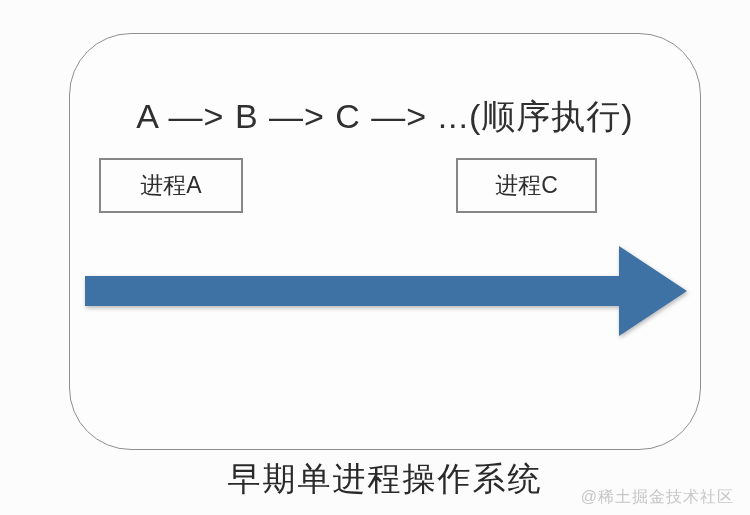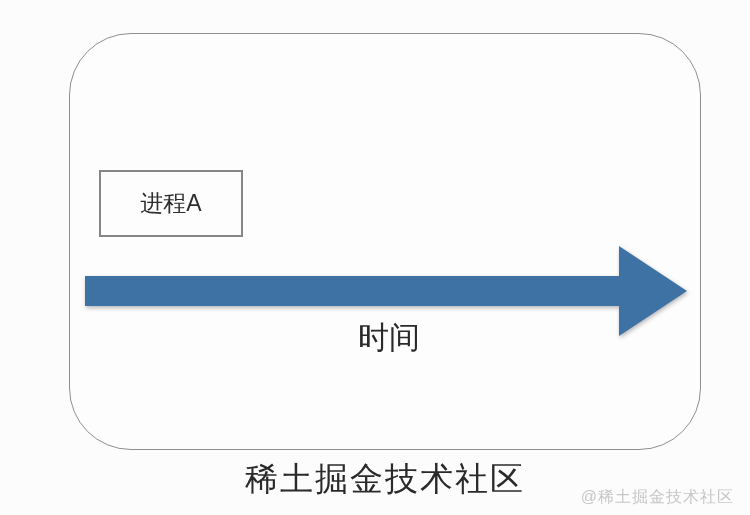--- a/index.html
+++ b/index.html
@@ -33,22 +33,22 @@
     right: 0;
     top: 60px;
     text-align: center;
     font-size: 34px;
     letter-spacing: 1px;
     color: #303030;
     white-space: nowrap;
   }
   .process-box {
     position: absolute;
-    top: 136px;
-    height: 67px;
+    top: 124px;
+    height: 55px;
     box-sizing: border-box;
     border: 2px solid #868686;
     background: #fdfdfd;
     display: flex;
     align-items: center;
     justify-content: center;
     font-size: 23px;
     color: #2e2e2e;
   }
   .box-a { left: 29px;  width: 144px; }
@@ -91,30 +91,31 @@
     letter-spacing: 1px;
   }
 </style>
 </head>
 <body>
 
 <div class="canvas">
 
   <div class="frame">
 
+    <div class="seq-title">A —&gt; B —&gt; C —&gt; ...(顺序执行)</div>
 
     <div class="process-box box-a">进程A</div>
 
 
+    <div class="process-box box-c">进程C</div>
 
     <svg class="timeline-arrow" viewBox="0 0 610 100" xmlns="http://www.w3.org/2000/svg">
       <polygon fill="#3E72A4" points="1,32 535,32 535,2 603,47 535,92 535,62 1,62"></polygon>
     </svg>
 
-    <div class="time-label">时间</div>
 
   </div>
 
-  <div class="caption">稀土掘金技术社区</div>
+  <div class="caption">早期单进程操作系统</div>
 
   <div class="watermark">@稀土掘金技术社区</div>
 
 </div>
 
 </body></html>

